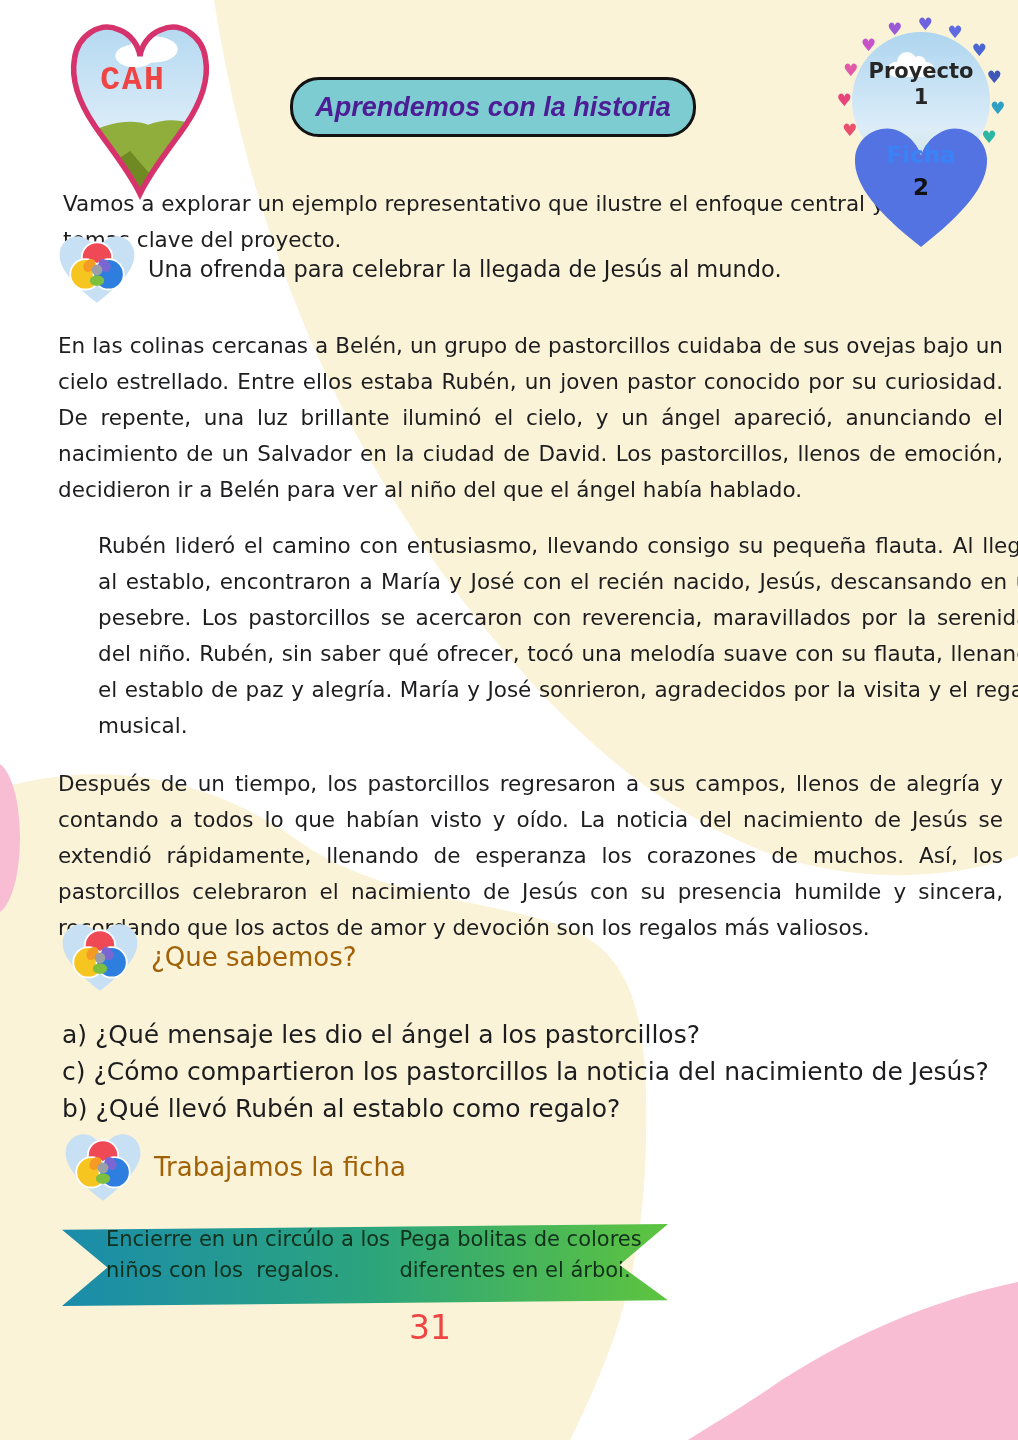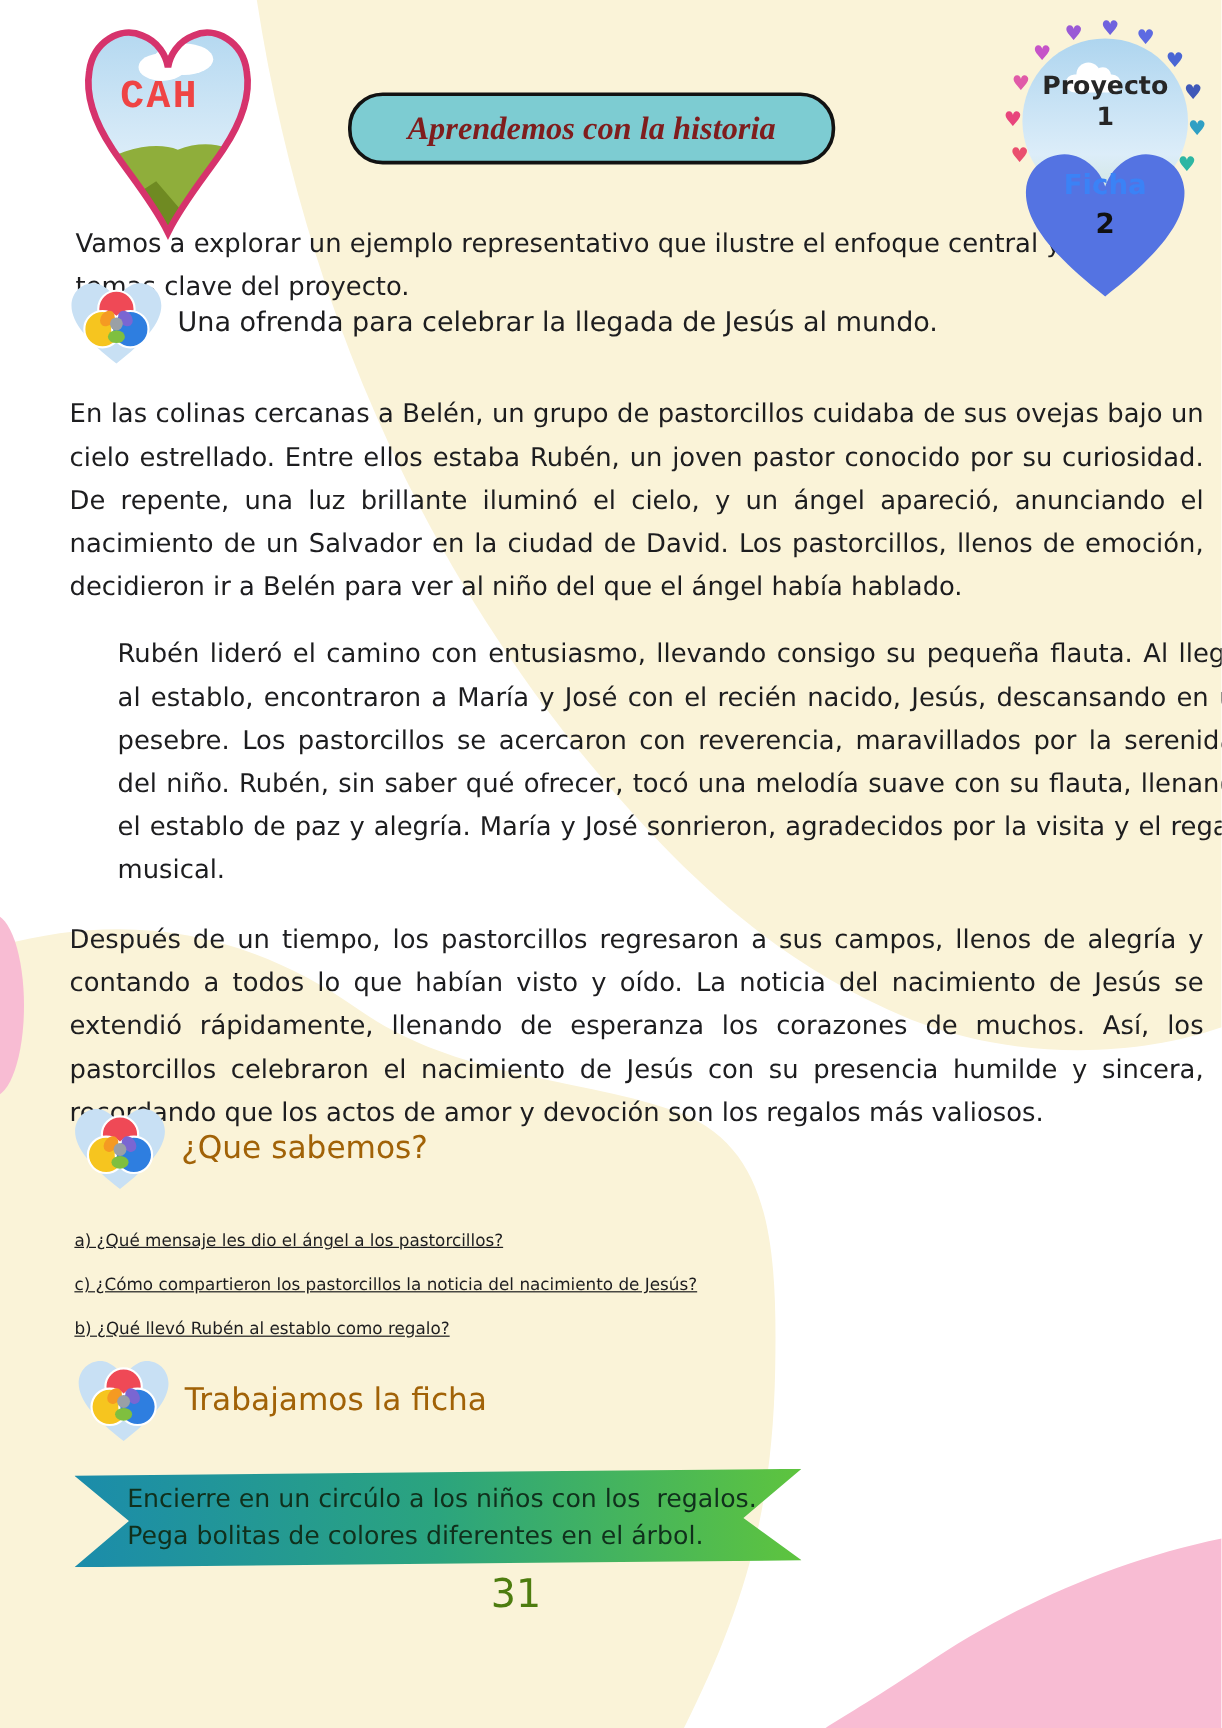--- a/index.html
+++ b/index.html
@@ -8,22 +8,22 @@
   .abs{position:absolute;}
   
   #bg{position:absolute;inset:0;z-index:0;}
   
   #logo{left:58px;top:10px;width:164px;height:198px;z-index:3;}
   #logo svg{position:absolute;inset:0;}
   #logo-text{position:absolute;left:0;right:14px;top:52px;text-align:center;
     font-family:Liberation Mono, monospace;font-weight:bold;font-size:33px;letter-spacing:2px;color:#ef4444;}
   #banner{left:290px;top:77px;width:400px;height:54px;background:#7dccd2;border:3.5px solid #121212;
     border-radius:29px;display:flex;align-items:center;justify-content:center;z-index:3;}
-  #banner-title{font-family:Liberation Serif, serif;font-style:italic;font-weight:bold;
-    font-size:27px;color:#7f1d1d;}
+  #banner-title{font-family:Liberation Sans, sans-serif;font-style:italic;font-weight:bold;
+    font-size:27px;color:#4c1d95;}
   #badge{left:836px;top:18px;width:170px;height:210px;z-index:3;}
   #badge-circle{position:absolute;left:16px;top:14px;width:138px;height:138px;border-radius:50%;
     background:linear-gradient(#aed5ef,#dcedf9 70%,#cfe3d9);display:flex;flex-direction:column;
     align-items:center;justify-content:flex-start;padding-top:26px;box-sizing:border-box;}
   #badge-cloud{position:absolute;left:36px;top:30px;width:46px;height:15px;background:#fff;border-radius:8px;}
   #badge-cloud::after{content:'';position:absolute;left:9px;top:-10px;width:20px;height:20px;background:#fff;border-radius:50%;}
   #badge-cloud::before{content:'';position:absolute;left:24px;top:-6px;width:14px;height:14px;background:#fff;border-radius:50%;}
   .badge-word{font-size:21px;font-weight:600;color:#262626;line-height:26px;z-index:1;}
   .ring-heart{position:absolute;left:50%;top:50%;font-size:17px;line-height:0;
     transform:translate(-50%,-50%) rotate(var(--a)) translate(77px) rotate(calc(-1 * var(--a)));}
@@ -37,29 +37,29 @@
   #intro{left:63px;top:164px;width:870px;z-index:2;}
   .icon-row{display:flex;align-items:center;gap:6px;z-index:2;}
   #story-title-row{left:52px;top:228px;width:900px;}
   #story-title{font-size:22.5px;font-weight:500;}
   #para1{left:58px;top:306px;width:945px;z-index:2;}
   #para2{left:58px;top:506px;width:945px;z-index:2;margin-left:40px;}
   #para3{left:58px;top:744px;width:945px;z-index:2;}
   .venn{width:90px;height:82px;flex:none;}
   .section-heading{font-size:26px;font-weight:500;color:#a16207;}
   #qhead-row{left:55px;top:916px;width:600px;}
-  #questions{left:62px;top:1016px;width:920px;z-index:2;font-size:14px;line-height:37px;font-weight:500;white-space:nowrap;text-decoration:underline;}
+  #questions{left:62px;top:1016px;width:920px;z-index:2;font-size:25px;line-height:37px;font-weight:500;white-space:nowrap;}
   #thead-row{left:58px;top:1126px;width:600px;}
   
   #ribbon{left:62px;top:1224px;width:606px;height:82px;z-index:2;
     background:linear-gradient(90deg,#1b8cab,#2ba47e,#5ec43e);
     clip-path:polygon(0 7%,100% 0,92% 50%,100% 93%,0 100%,7.5% 53%);
-    display:flex;flex-direction:column;justify-content:center;padding-left:44px;box-sizing:border-box;}
+    display:flex;justify-content:center;padding-left:44px;box-sizing:border-box;}
   .ribbon-line{font-size:21px;line-height:31px;font-weight:500;color:#10301c;white-space:pre-wrap;}
-  #page-number{left:380px;top:1308px;width:100px;text-align:center;font-size:33px;font-weight:500;color:#4d7c0f;z-index:2;}
+  #page-number{left:380px;top:1308px;width:100px;text-align:center;font-size:33px;font-weight:500;color:#ef4444;z-index:2;}
 </style>
 </head>
 <body>
 
 <svg id="bg" width="1018" height="1440" viewBox="0 0 1018 1440">
   <rect x="0" y="0" width="1018" height="1440" fill="#ffffff"></rect>
   <path d="M214 0 C 248 220, 330 430, 470 610 C 560 722, 640 800, 760 850 C 850 885, 950 880, 1018 856 L 1018 0 Z" fill="#faf3d8"></path>
   <path d="M0 788 C 110 758, 210 778, 300 842 C 380 898, 480 898, 560 925 C 640 952, 648 1030, 646 1140 C 644 1260, 620 1340, 570 1440 L 0 1440 Z" fill="#faf3d8"></path>
   <ellipse cx="-6" cy="838" rx="26" ry="76" fill="#f8bcd3"></ellipse>
   <path d="M1018 1282 C 930 1300, 840 1340, 770 1388 C 725 1418, 700 1432, 688 1440 L 1018 1440 Z" fill="#f8bcd3"></path>

